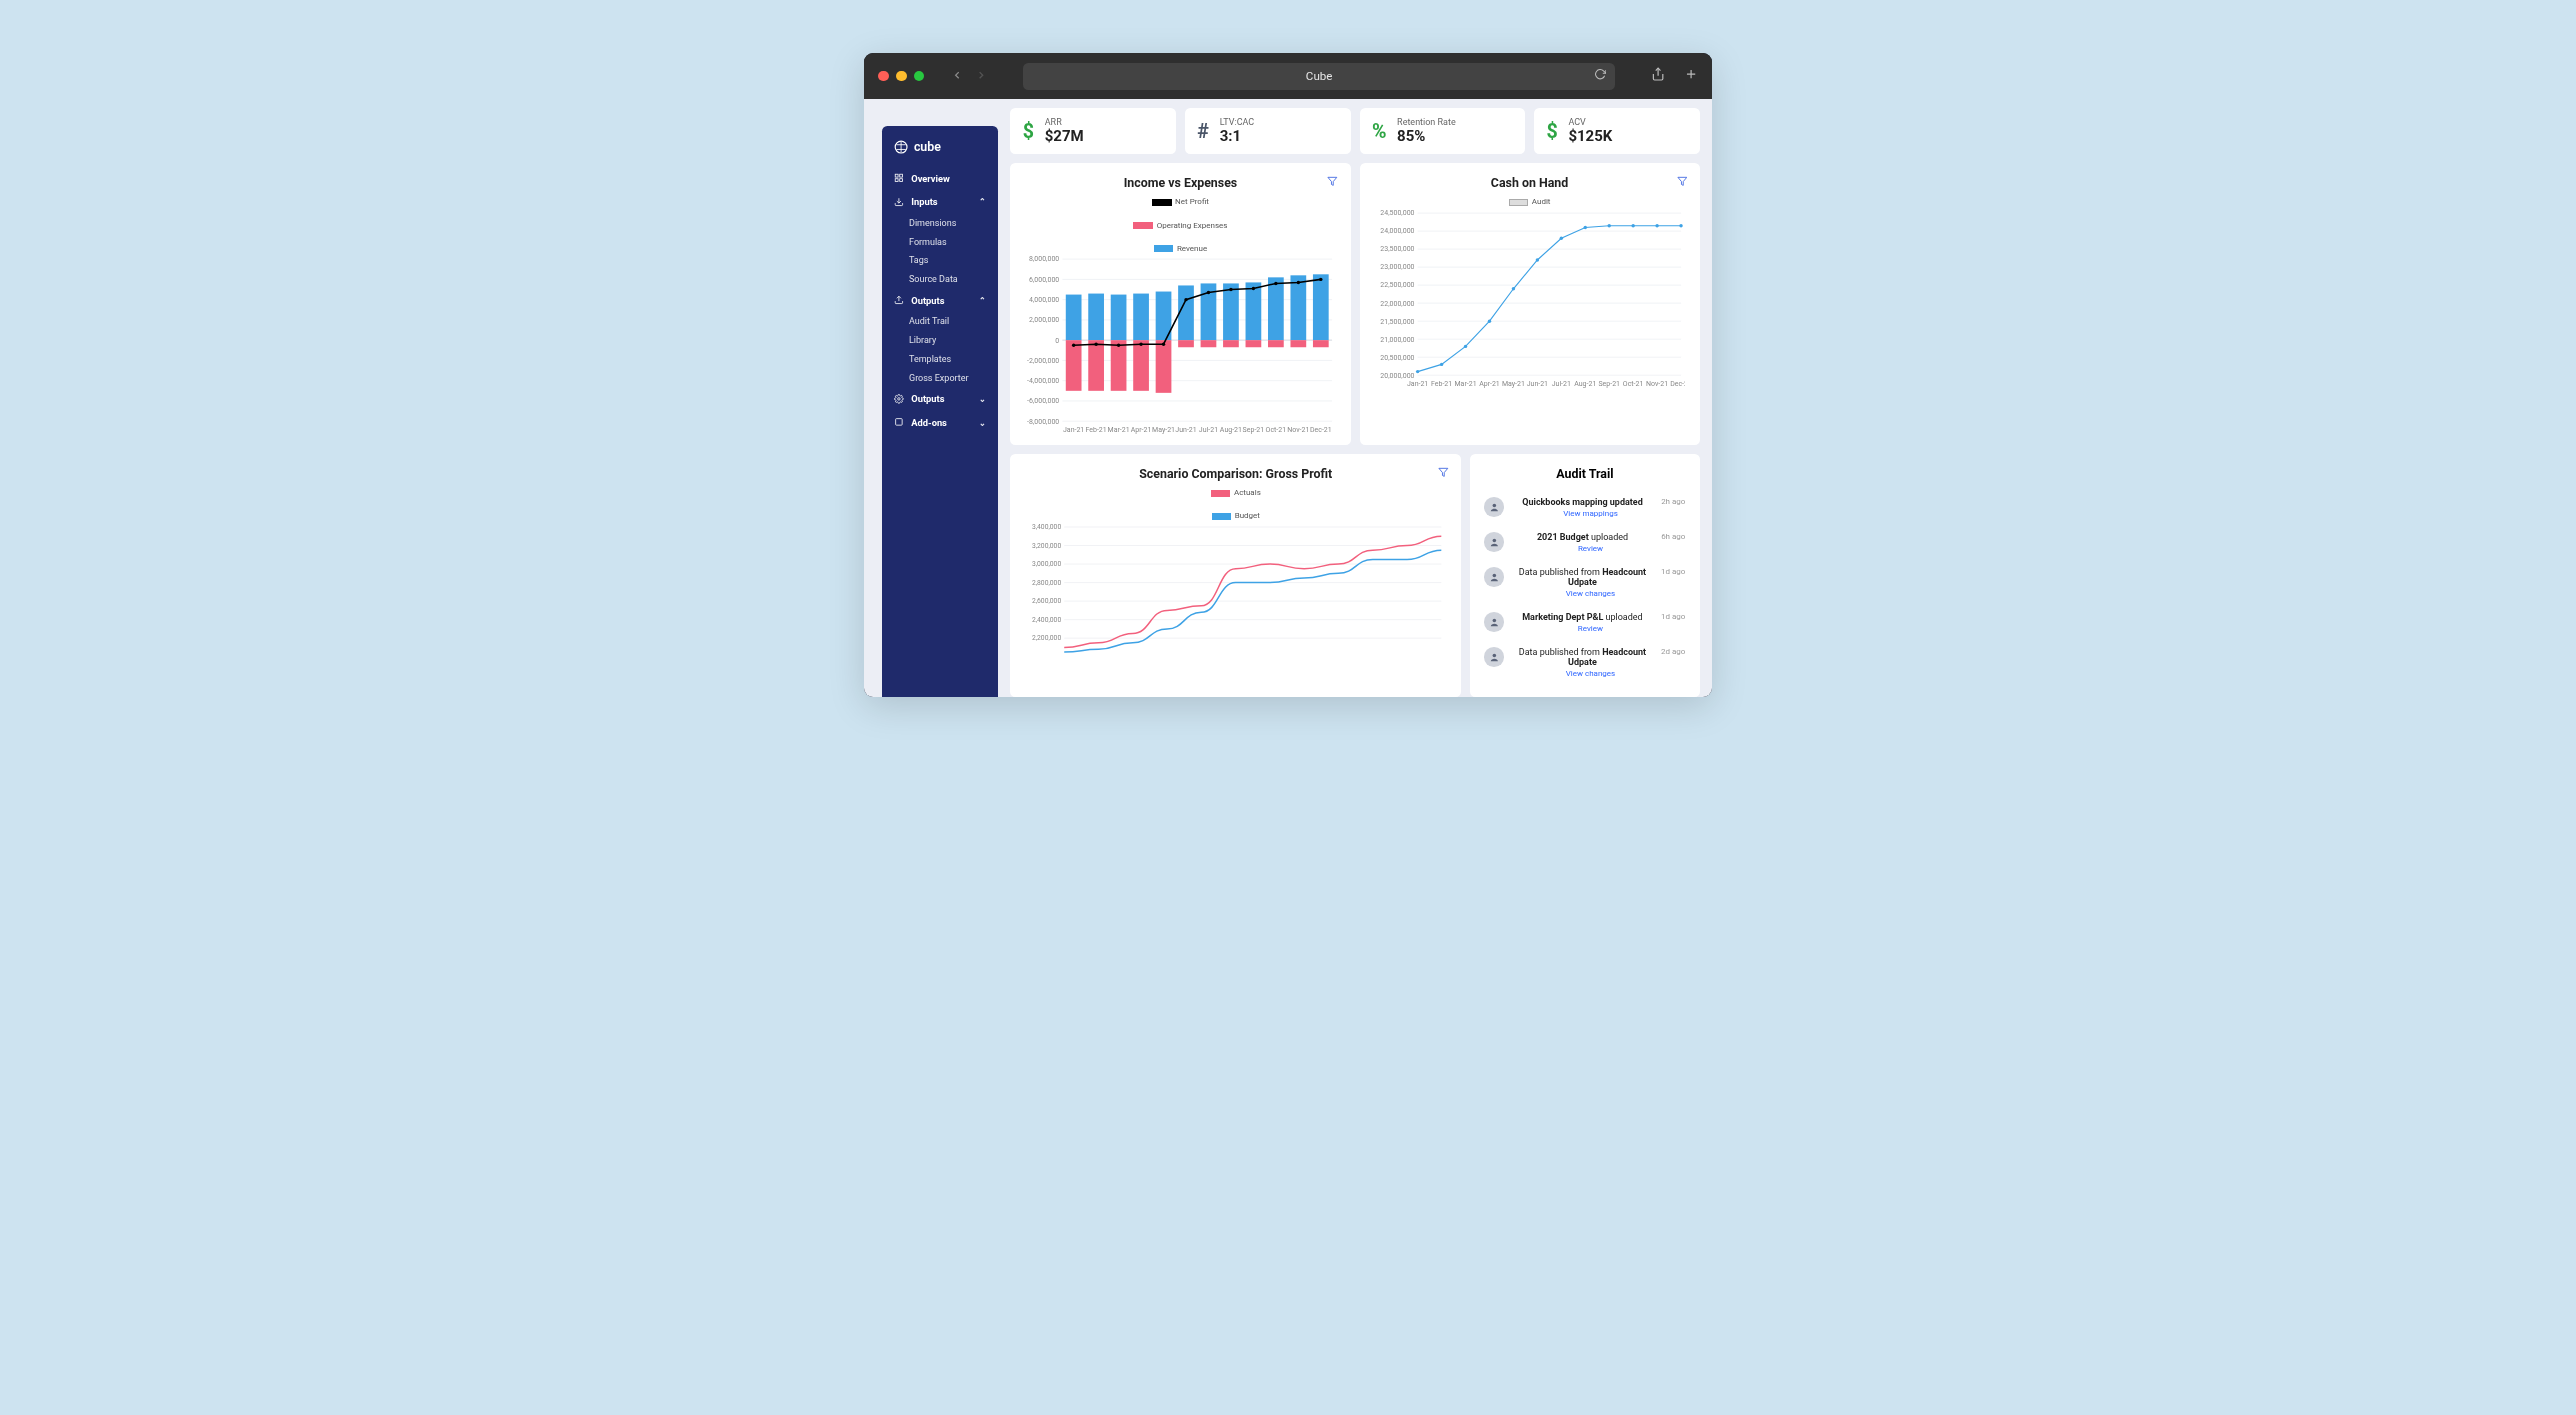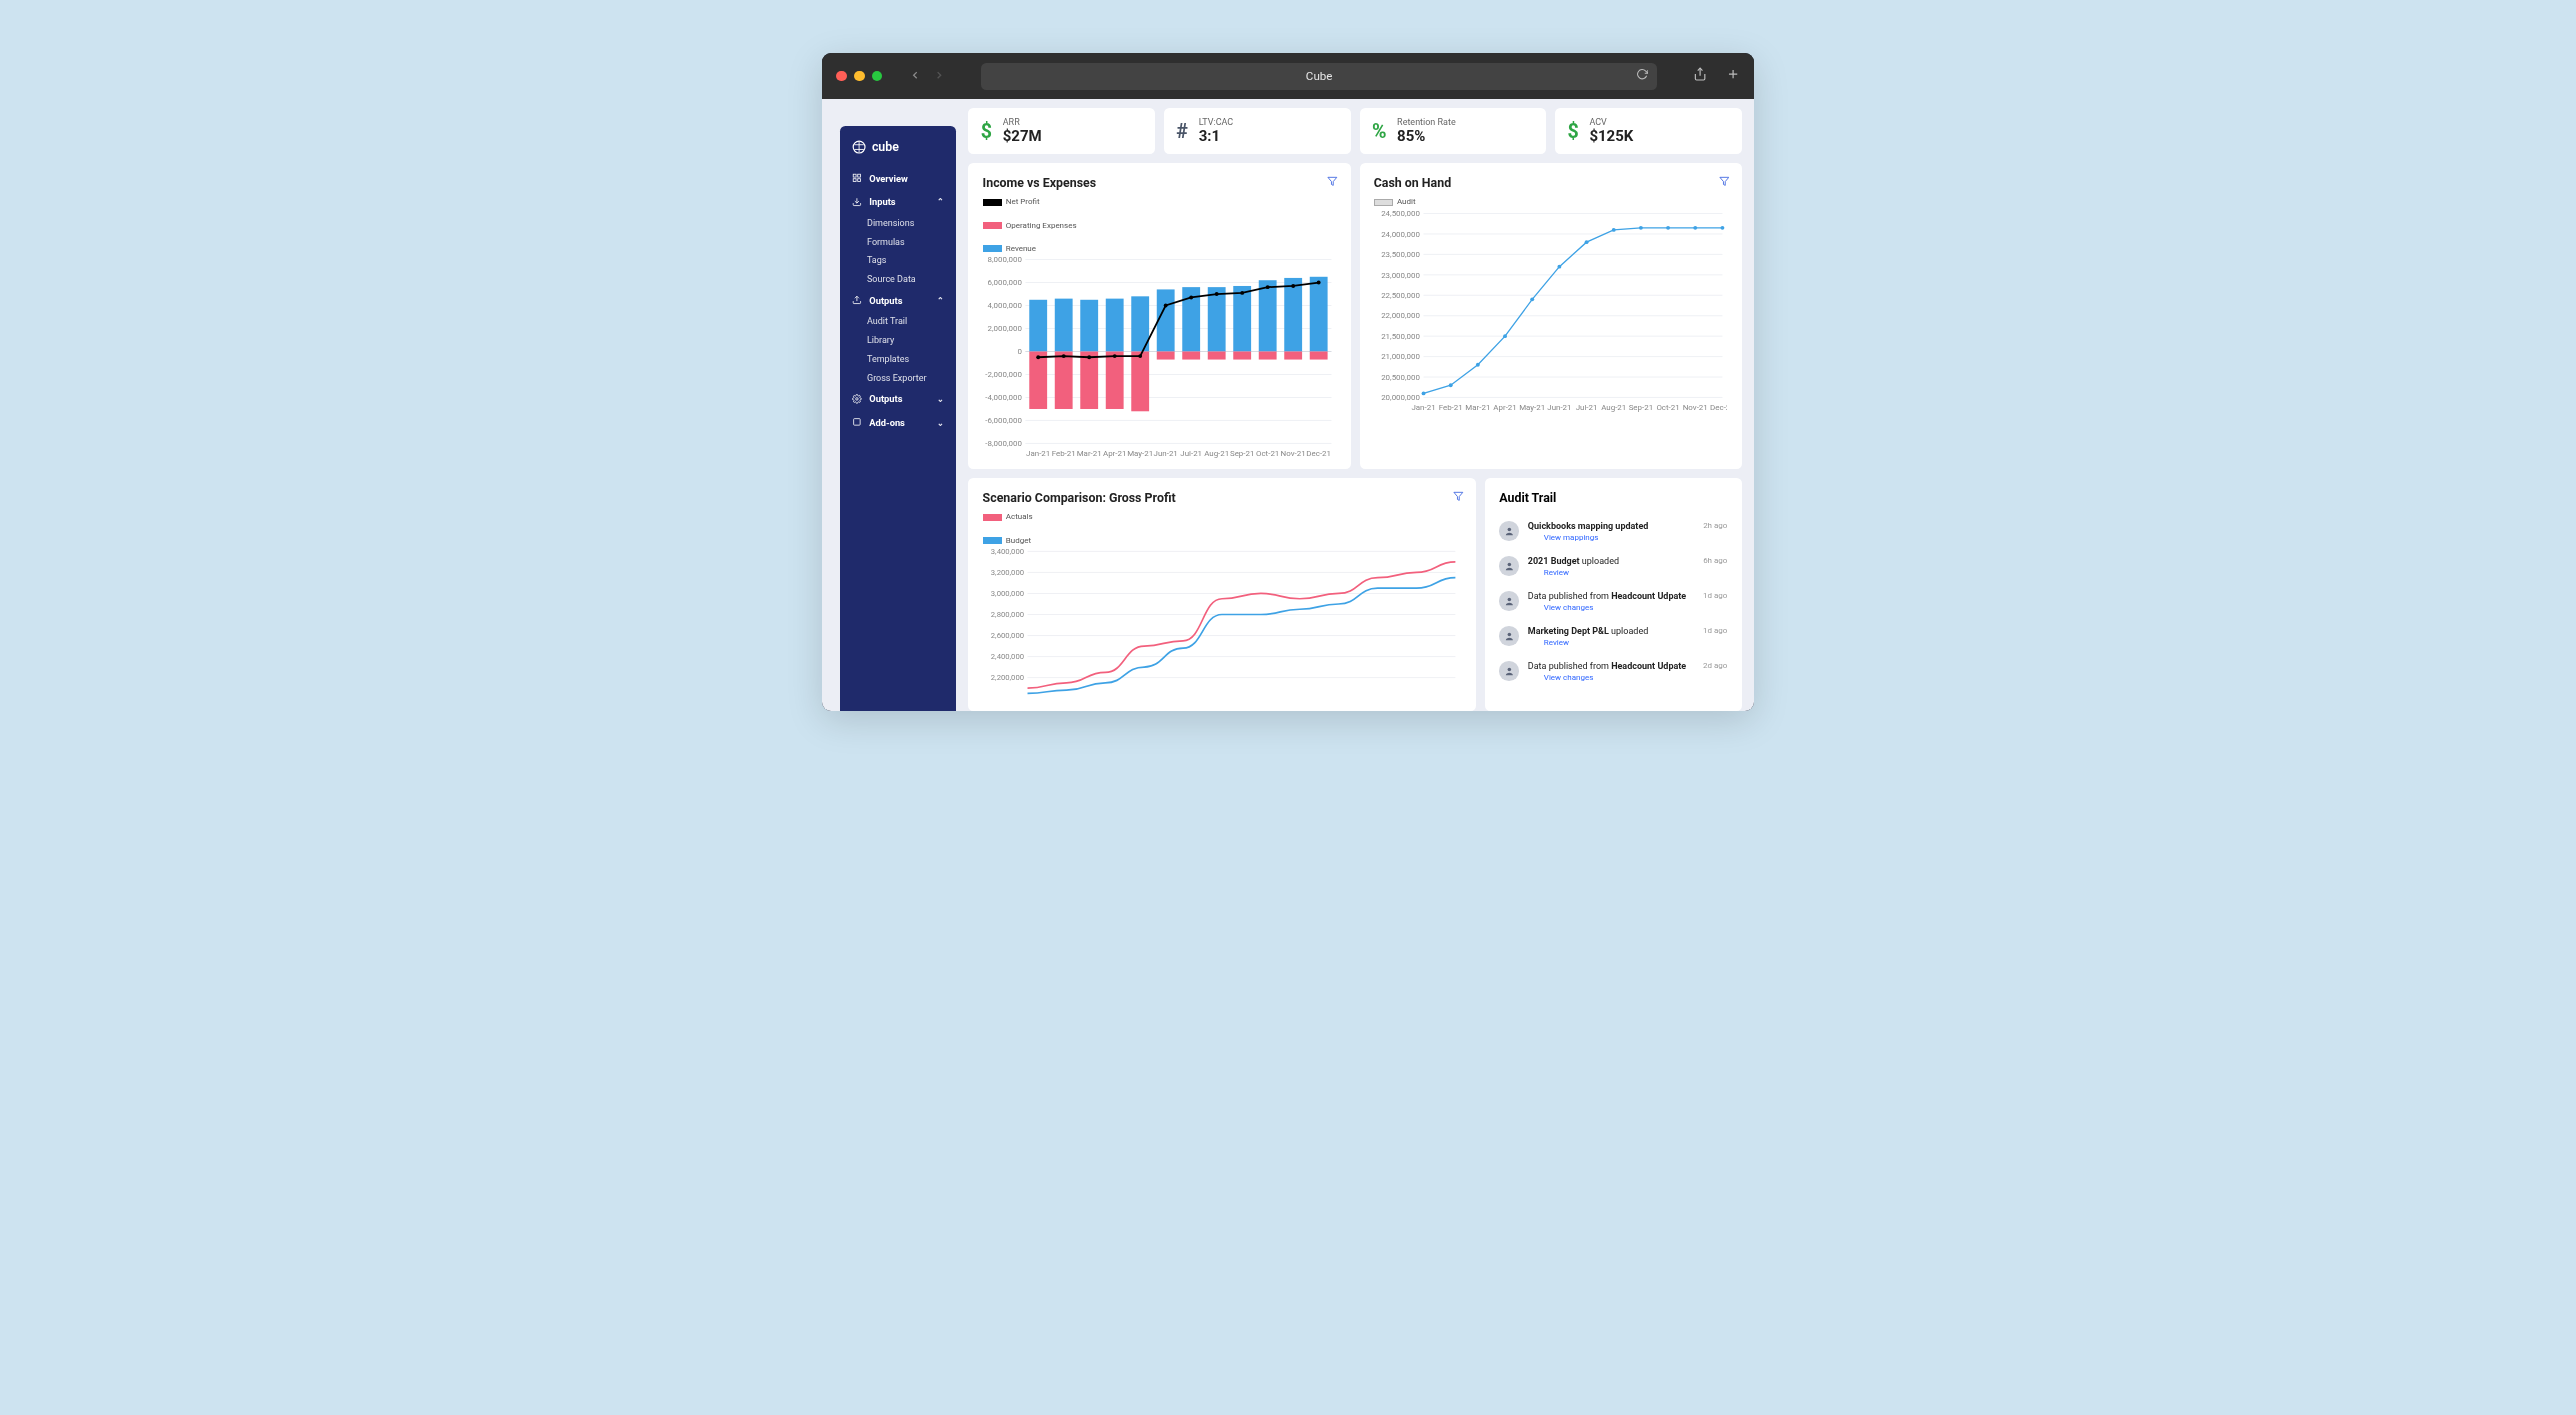--- a/index.html
+++ b/index.html
@@ -1,18 +1,18 @@
 <!DOCTYPE html>
 <html style="font-size:14.2px"><head>
 <meta charset="utf-8">
 <style>
   * { box-sizing: border-box; margin: 0; padding: 0; font-family: -apple-system, BlinkMacSystemFont, "Segoe UI", Roboto, Helvetica, Arial, sans-serif; }
   body { background: #cde3f0; min-height: 100vh; padding: 53px; }
   .window {
-    width: 932px; margin: 0 auto; background: #0f172a; border-radius: 9px; overflow: hidden;
+    width: 848px; margin: 0 auto; background: #0f172a; border-radius: 9px; overflow: hidden;
     box-shadow: 0 9px 36px rgba(0,0,0,0.15);
   }
   .titlebar { display:flex; align-items:center; height:46px; padding:0 14.2px; background:#2f2f2f; }
   .dots { display:flex; gap:7.1px; }
   .dot { width:10.7px; height:10.7px; border-radius:50%; }
   .dot.red { background:#ff5f57; }
   .dot.yel { background:#febc2e; }
   .dot.grn { background:#28c840; }
   .nav-arrows { display:flex; gap:10.7px; margin-left:27px; color:#8a8a8a; }
   .nav-arrows svg { width:12.4px; height:12.4px; }
@@ -29,21 +29,21 @@
   .nav-item .chev { margin-left:auto; font-size:8px; opacity:.9; }
   .nav-sub { padding:4.4px 12.4px 4.4px 27px; font-size:9px; opacity:.85; cursor:pointer; }
   .main { flex:1; padding:9px 12.4px 0 12.4px; }
   .kpis { display:flex; gap:9px; }
   .kpi { flex:1; background:#fff; border-radius:5.3px; padding:9px 12.4px; display:flex; align-items:center; gap:10.7px; }
   .kpi .sym { font-size:19.6px; font-weight:700; color:#2ea544; }
   .kpi .sym.hash { color:#4a5568; }
   .kpi .sym.pct { color:#2ea544; }
   .kpi .label { font-size:9px; color:#666; }
   .kpi .val { font-size:15px; font-weight:700; color:#222; }
-  .row { display:flex; gap:9px; margin-top:9px; }
+  .row { display:flex; gap:9px; margin-top:9px;text-align:center; }
   .card { background:#fff; border-radius:5.3px; padding:12.4px 14.2px 9px 14.2px; position:relative; }
   .card-title { font-size:12.4px; font-weight:700; color:#222; margin-bottom:7.1px; }
   .filter-icon { position:absolute; right:12.4px; top:10.7px; color:#4169e1; cursor:pointer; }
   .chart-wrap { width:100%; }
   svg.chart { width:100%; height:auto; display:block; }
   .legend { display:flex; justify-content:center; gap:14.2px; font-size:8px; color:#555; margin-bottom:3.6px;flex-direction:column; }
   .legend span.sw { display:inline-block; width:19.6px; height:7.1px; margin-right:3.6px; vertical-align:middle; }
   .audit { background:#fff; border-radius:5.3px; padding:12.4px 14.2px; }
   .audit h3 { font-size:12.4px; font-weight:700; margin-bottom:9px; }
   .audit-item { display:flex; gap:9px; padding:7.1px 0; font-size:9px; }

